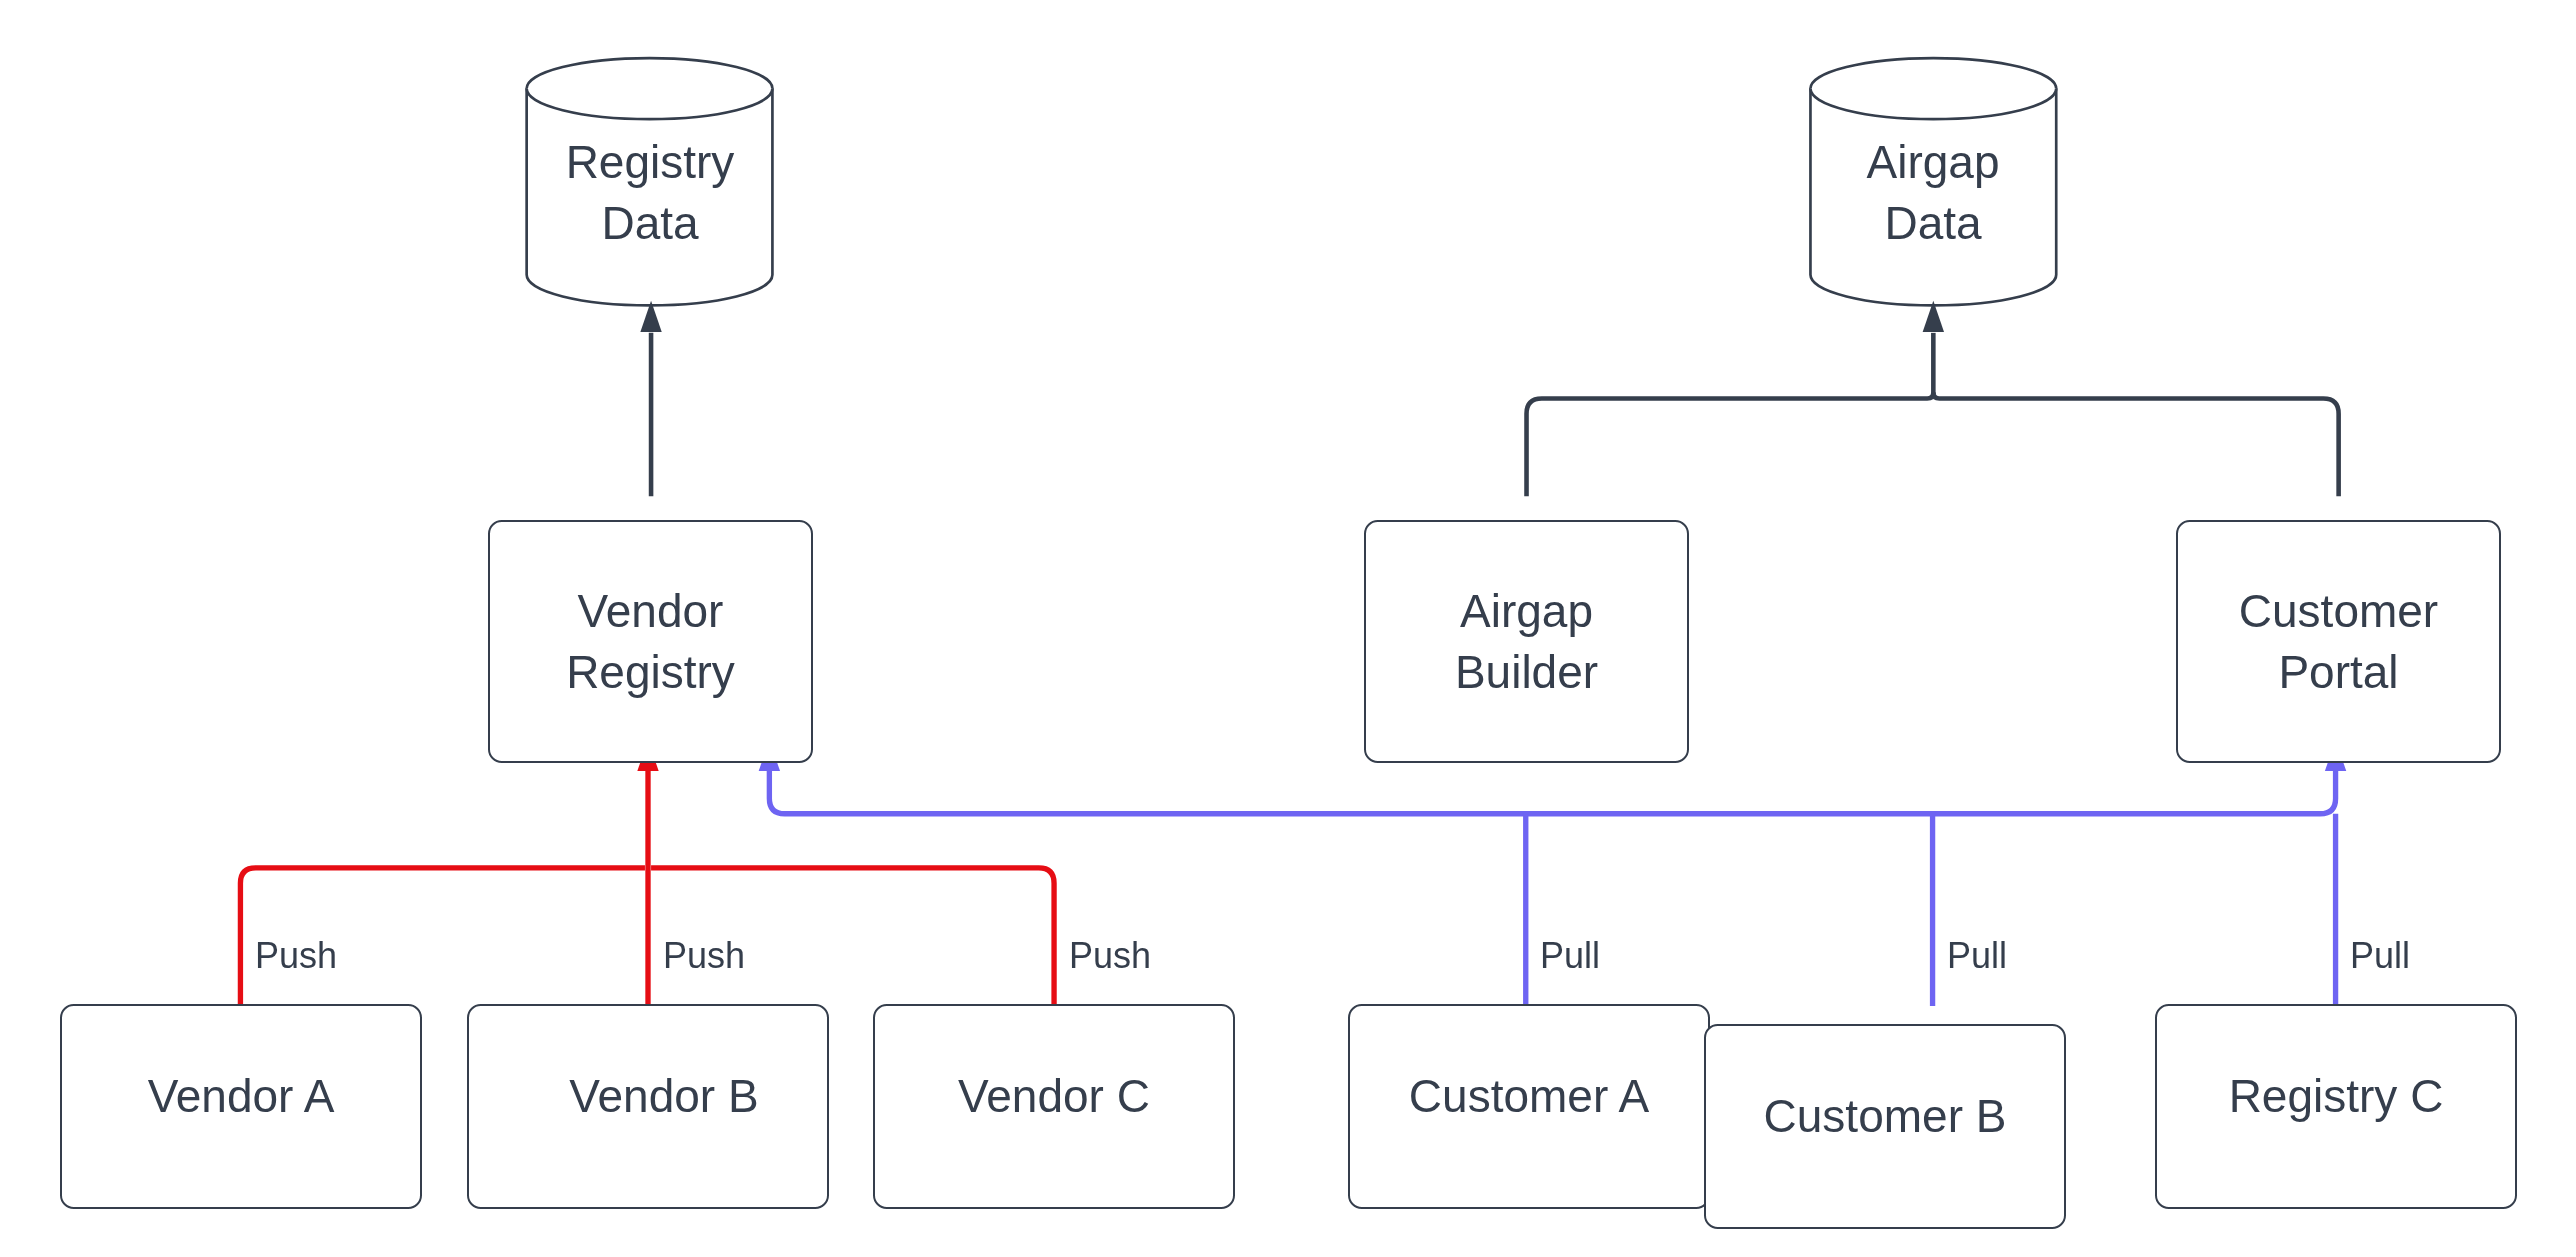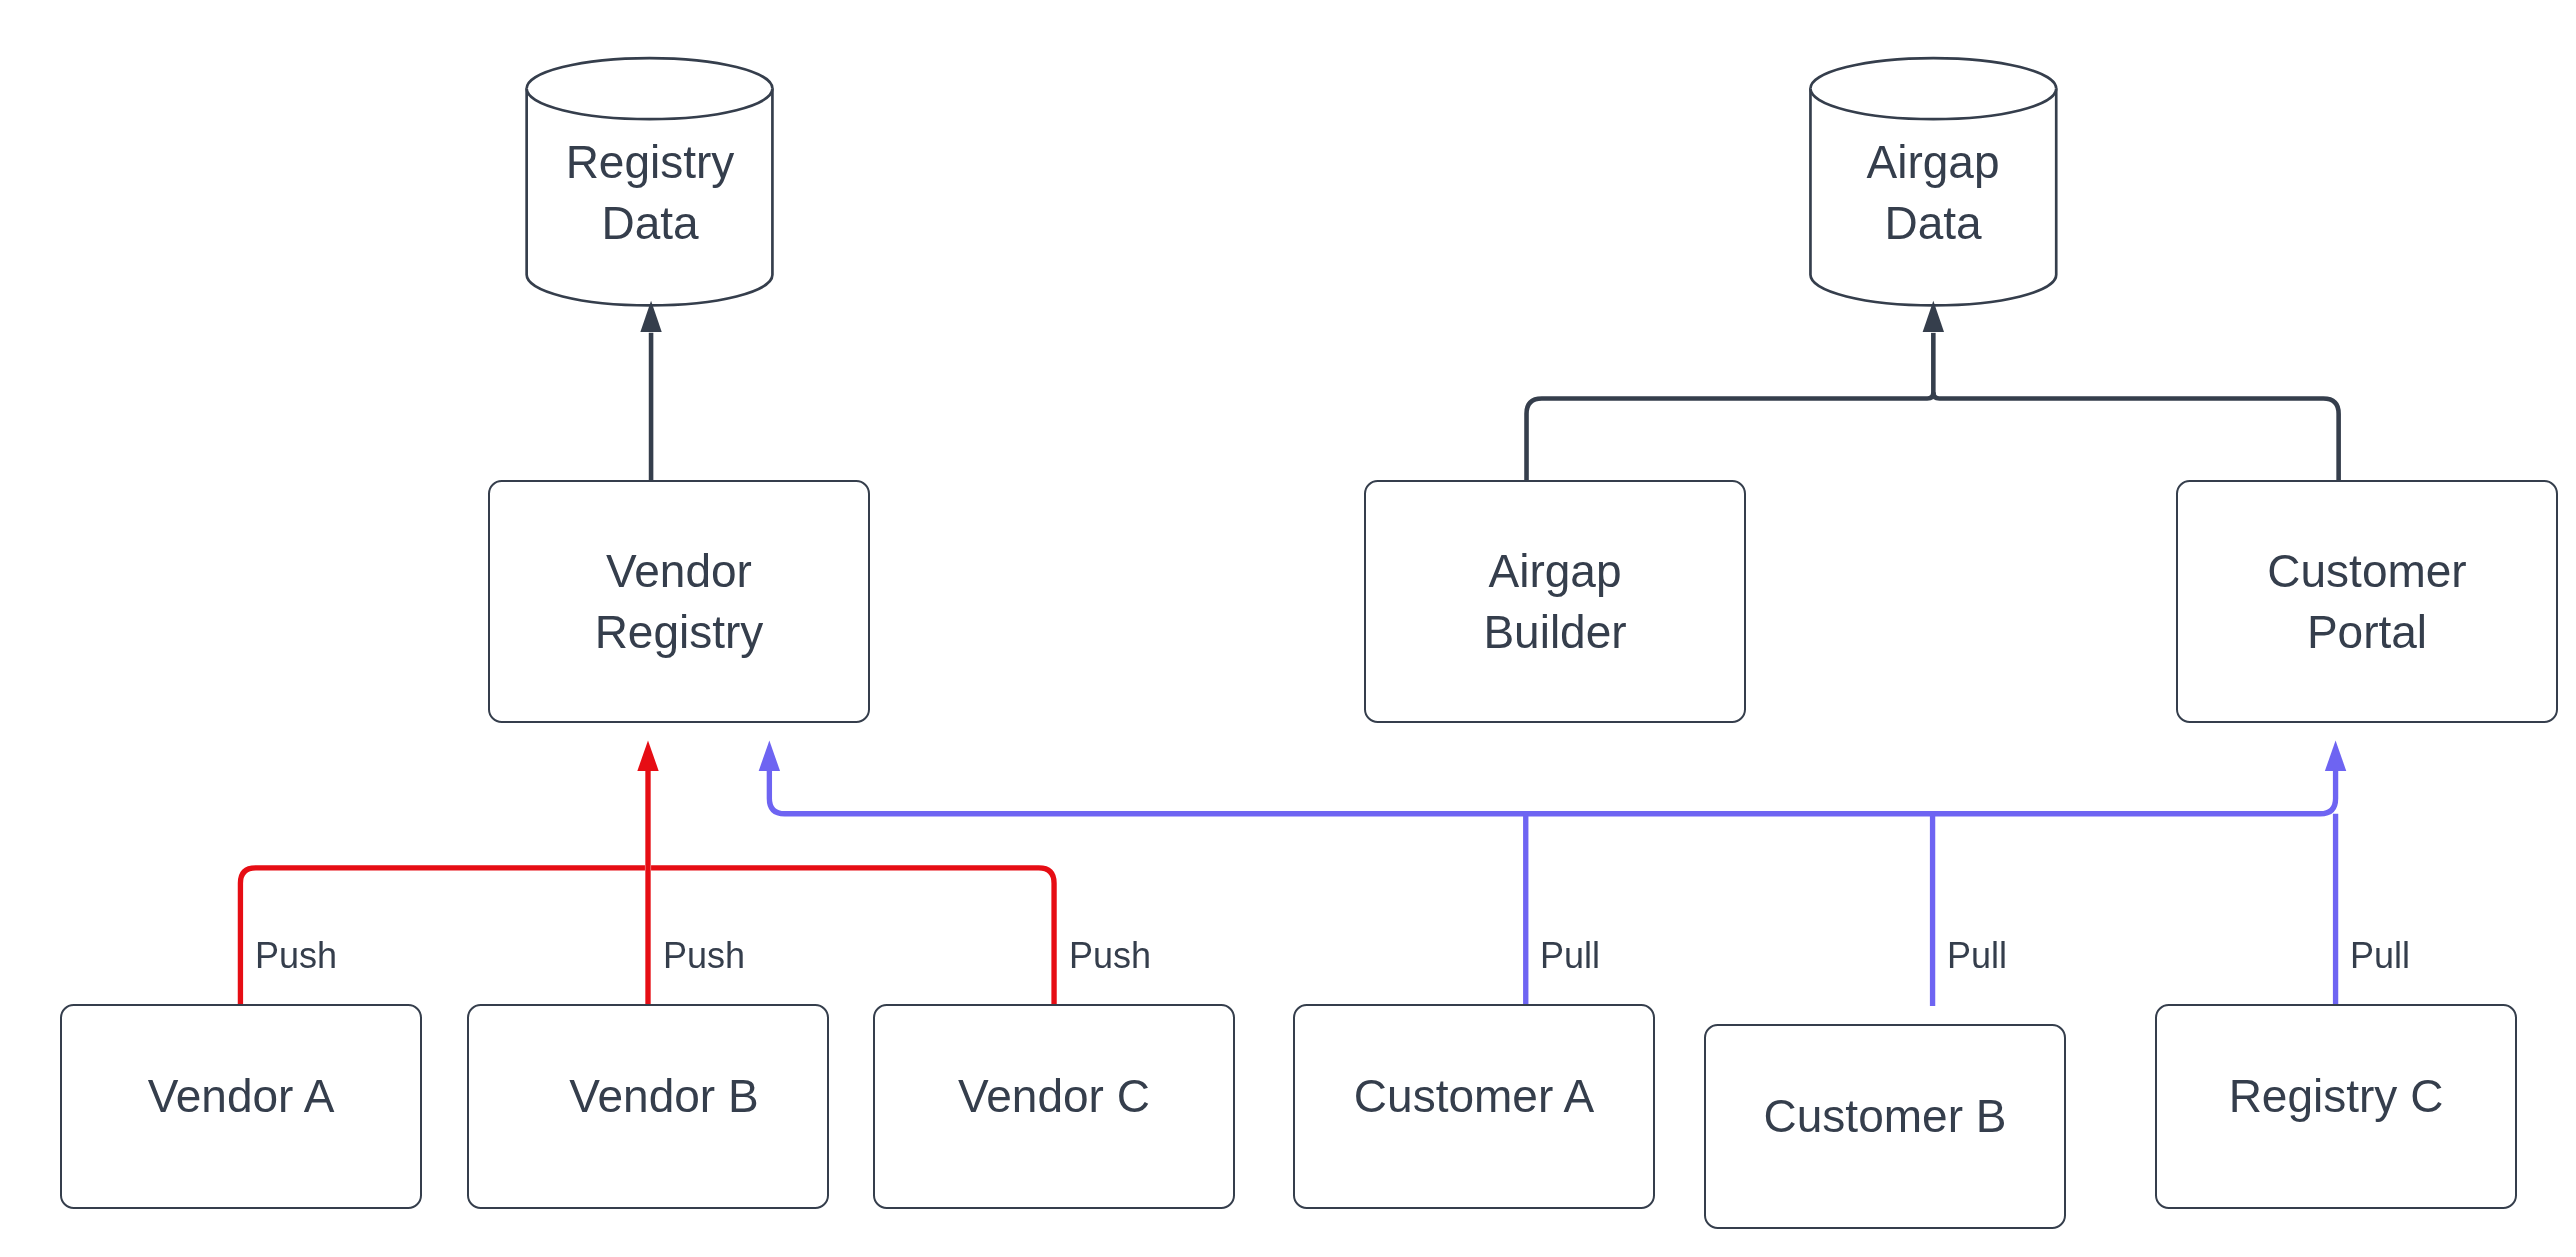--- a/index.html
+++ b/index.html
@@ -41,21 +41,21 @@
     border-radius: 13.7px;
     display: flex;
     align-items: center;
     justify-content: center;
     text-align: center;
     font-size: 46px;
     line-height: 61px;
     white-space: pre-line;
     color: var(--text);
   }
-  .node.mid { width: 382px; height: 243px; top: 480px; }
+  .node.mid { width: 325px; height: 243px; top: 520px; }
   .node.leaf { width: 362px; height: 205px; top: 1004px; padding-bottom: 20px; }
   .cyl-label {
     position: absolute;
     width: 246px;
     top: 89px;
     height: 208px;
     display: flex;
     align-items: center;
     justify-content: center;
     text-align: center;
@@ -117,21 +117,21 @@
   <div class="node mid" style="left:488px;">Vendor
 Registry</div>
   <div class="node mid" style="left:1364px;">Airgap
 Builder</div>
   <div class="node mid" style="left:2176px;">Customer
 Portal</div>
 
   <div class="node leaf" style="left:60px;">Vendor A</div>
   <div class="node leaf" style="left:467px;padding-left:32px;">Vendor B</div>
   <div class="node leaf" style="left:873px;">Vendor C</div>
-  <div class="node leaf" style="left:1293px;text-align:right;">Customer A</div>
+  <div class="node leaf" style="left:1348px;text-align:right;">Customer A</div>
   <div class="node leaf" style="left:1704px;margin-top:20px;">Customer B</div>
   <div class="node leaf" style="left:2155px;">Registry C</div>
 
   <div class="edge-label" style="left:255px;">Push</div>
   <div class="edge-label" style="left:663px;">Push</div>
   <div class="edge-label" style="left:1069px;">Push</div>
   <div class="edge-label" style="left:1540px;">Pull</div>
   <div class="edge-label" style="left:1947px;">Pull</div>
   <div class="edge-label" style="left:2350px;">Pull</div>
 

